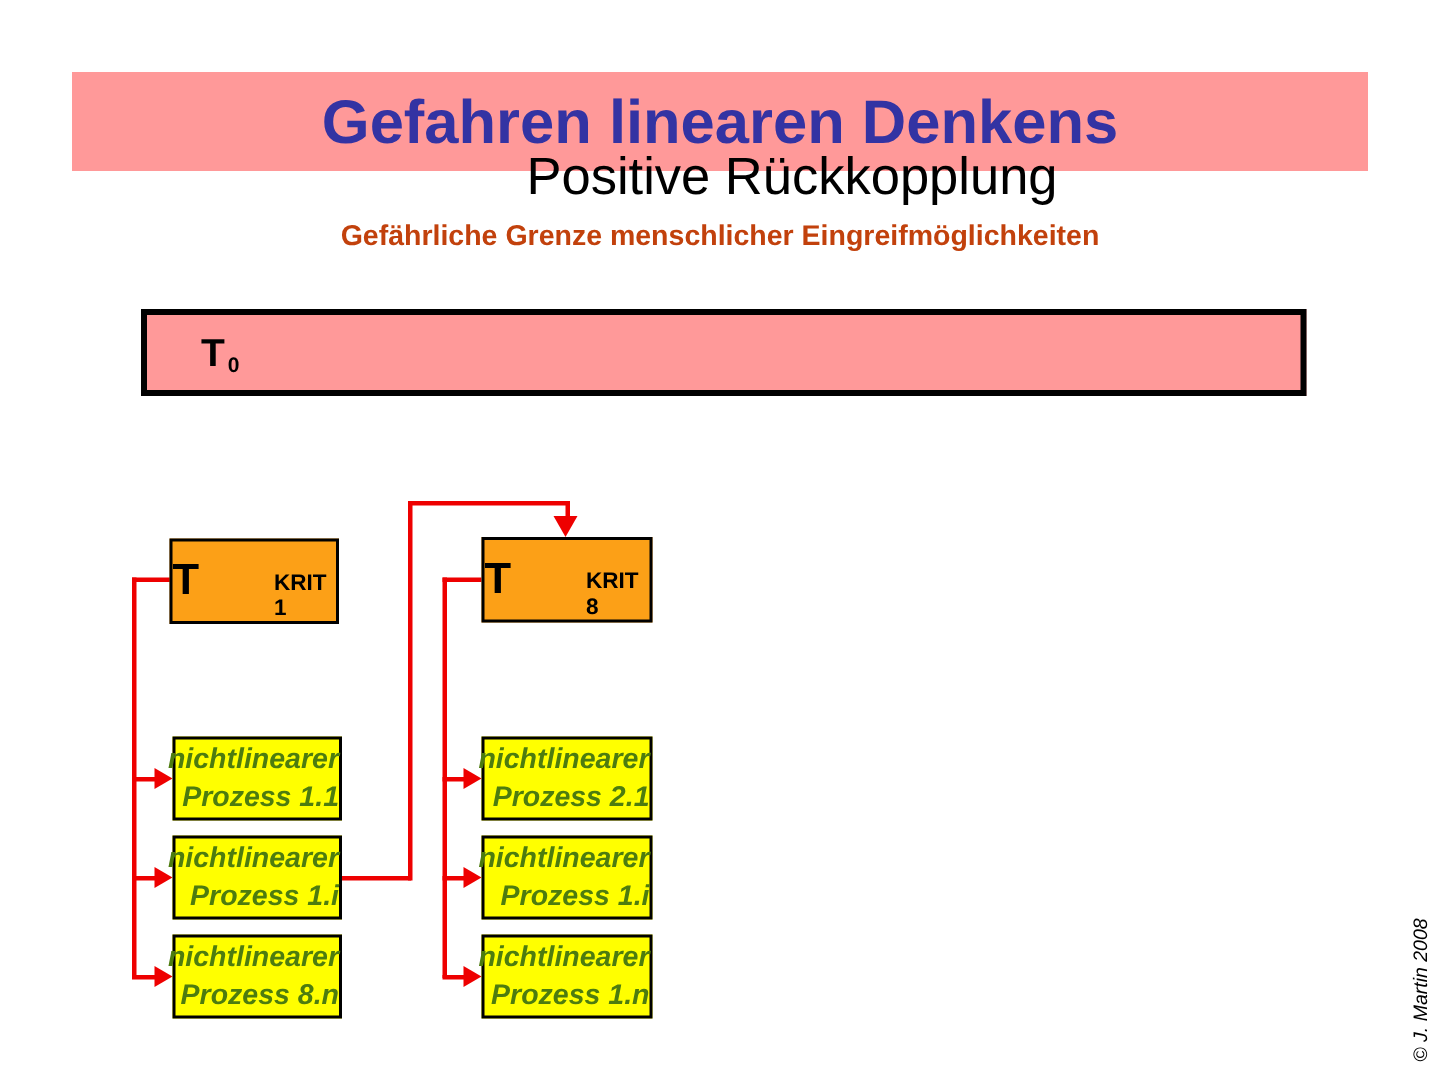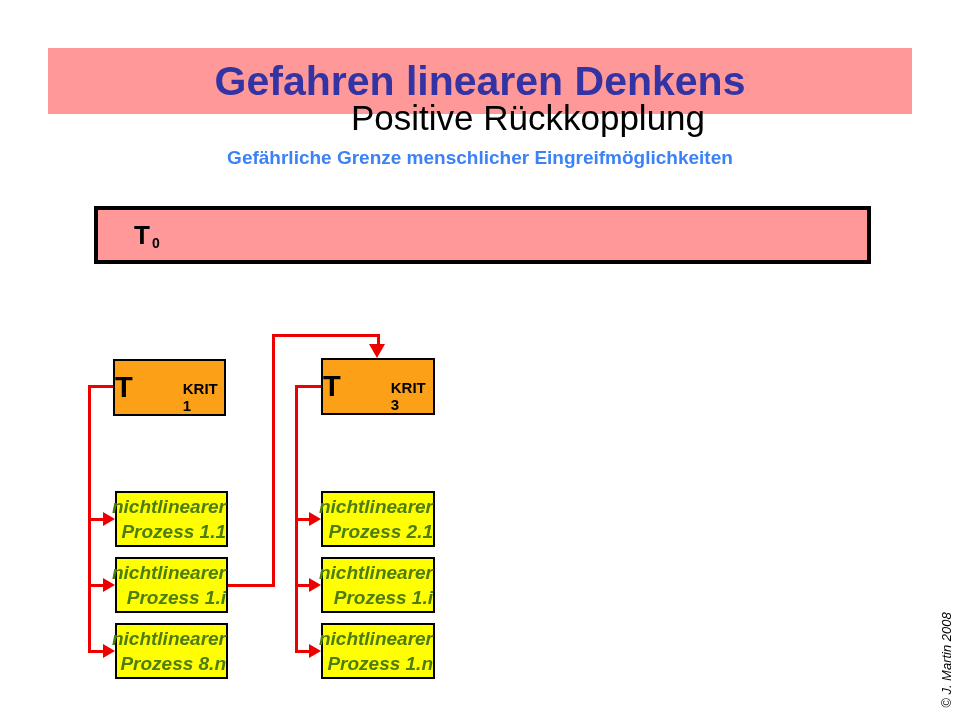--- a/index.html
+++ b/index.html
@@ -14,21 +14,21 @@
   }
   .title-band .title {
     font-size:41px; font-weight:bold; color:#3333A3; letter-spacing:0px; white-space:nowrap;
   }
   .subtitle {
     position:absolute; left:0; top:98px; width:960px; height:40px; line-height:40px;
     text-align:center; font-size:35px; font-weight:normal; color:#000000; white-space:nowrap;padding-left:48px;
   }
   .subheading {
     position:absolute; left:0; top:146px; width:960px; height:24px; line-height:24px;
-    text-align:center; font-size:19px; font-weight:bold; color:#3b82f6; white-space:nowrap;
+    text-align:center; font-size:19px; font-weight:bold; color:#c2410c; white-space:nowrap;
   }
   
   .t0-box {
     position:absolute; left:94px; top:206px; width:777px; height:58px;
     background:#FF9999; border:4px solid #000000; box-sizing:border-box;
     display:flex; align-items:center; padding-left:36px; z-index:2;
   }
   .sym { font-size:26px; font-weight:bold; color:#000; }
   .subscript { font-size:14px; font-weight:bold; color:#000; position:relative; top:8px; margin-left:2px; }
   
@@ -105,21 +105,21 @@
   <div class="ar" style="left:309px; top:578px;"></div>
   <div class="rl" style="left:295px; top:650px; width:17px; height:3px;"></div>
   <div class="ar" style="left:309px; top:644px;"></div>
 
   <div class="tkrit" style="left:113px; top:359px;">
     <span class="sym">T</span>
       <span class="subscript">KRIT 1</span>
   </div>
   <div class="tkrit" style="left:321px; top:358px; width:114px;">
     <span class="sym">T</span>
-      <span class="subscript">KRIT 3</span>
+      <span class="subscript">KRIT 8</span>
   </div>
 
   <div class="proc" style="left:115px; top:491px;">
     <span>nichtlinearer</span>
     <span>Prozess 1.1</span>
   </div>
   <div class="proc" style="left:115px; top:557px;">
     <span>nichtlinearer</span>
     <span>Prozess 1.i</span>
   </div>

